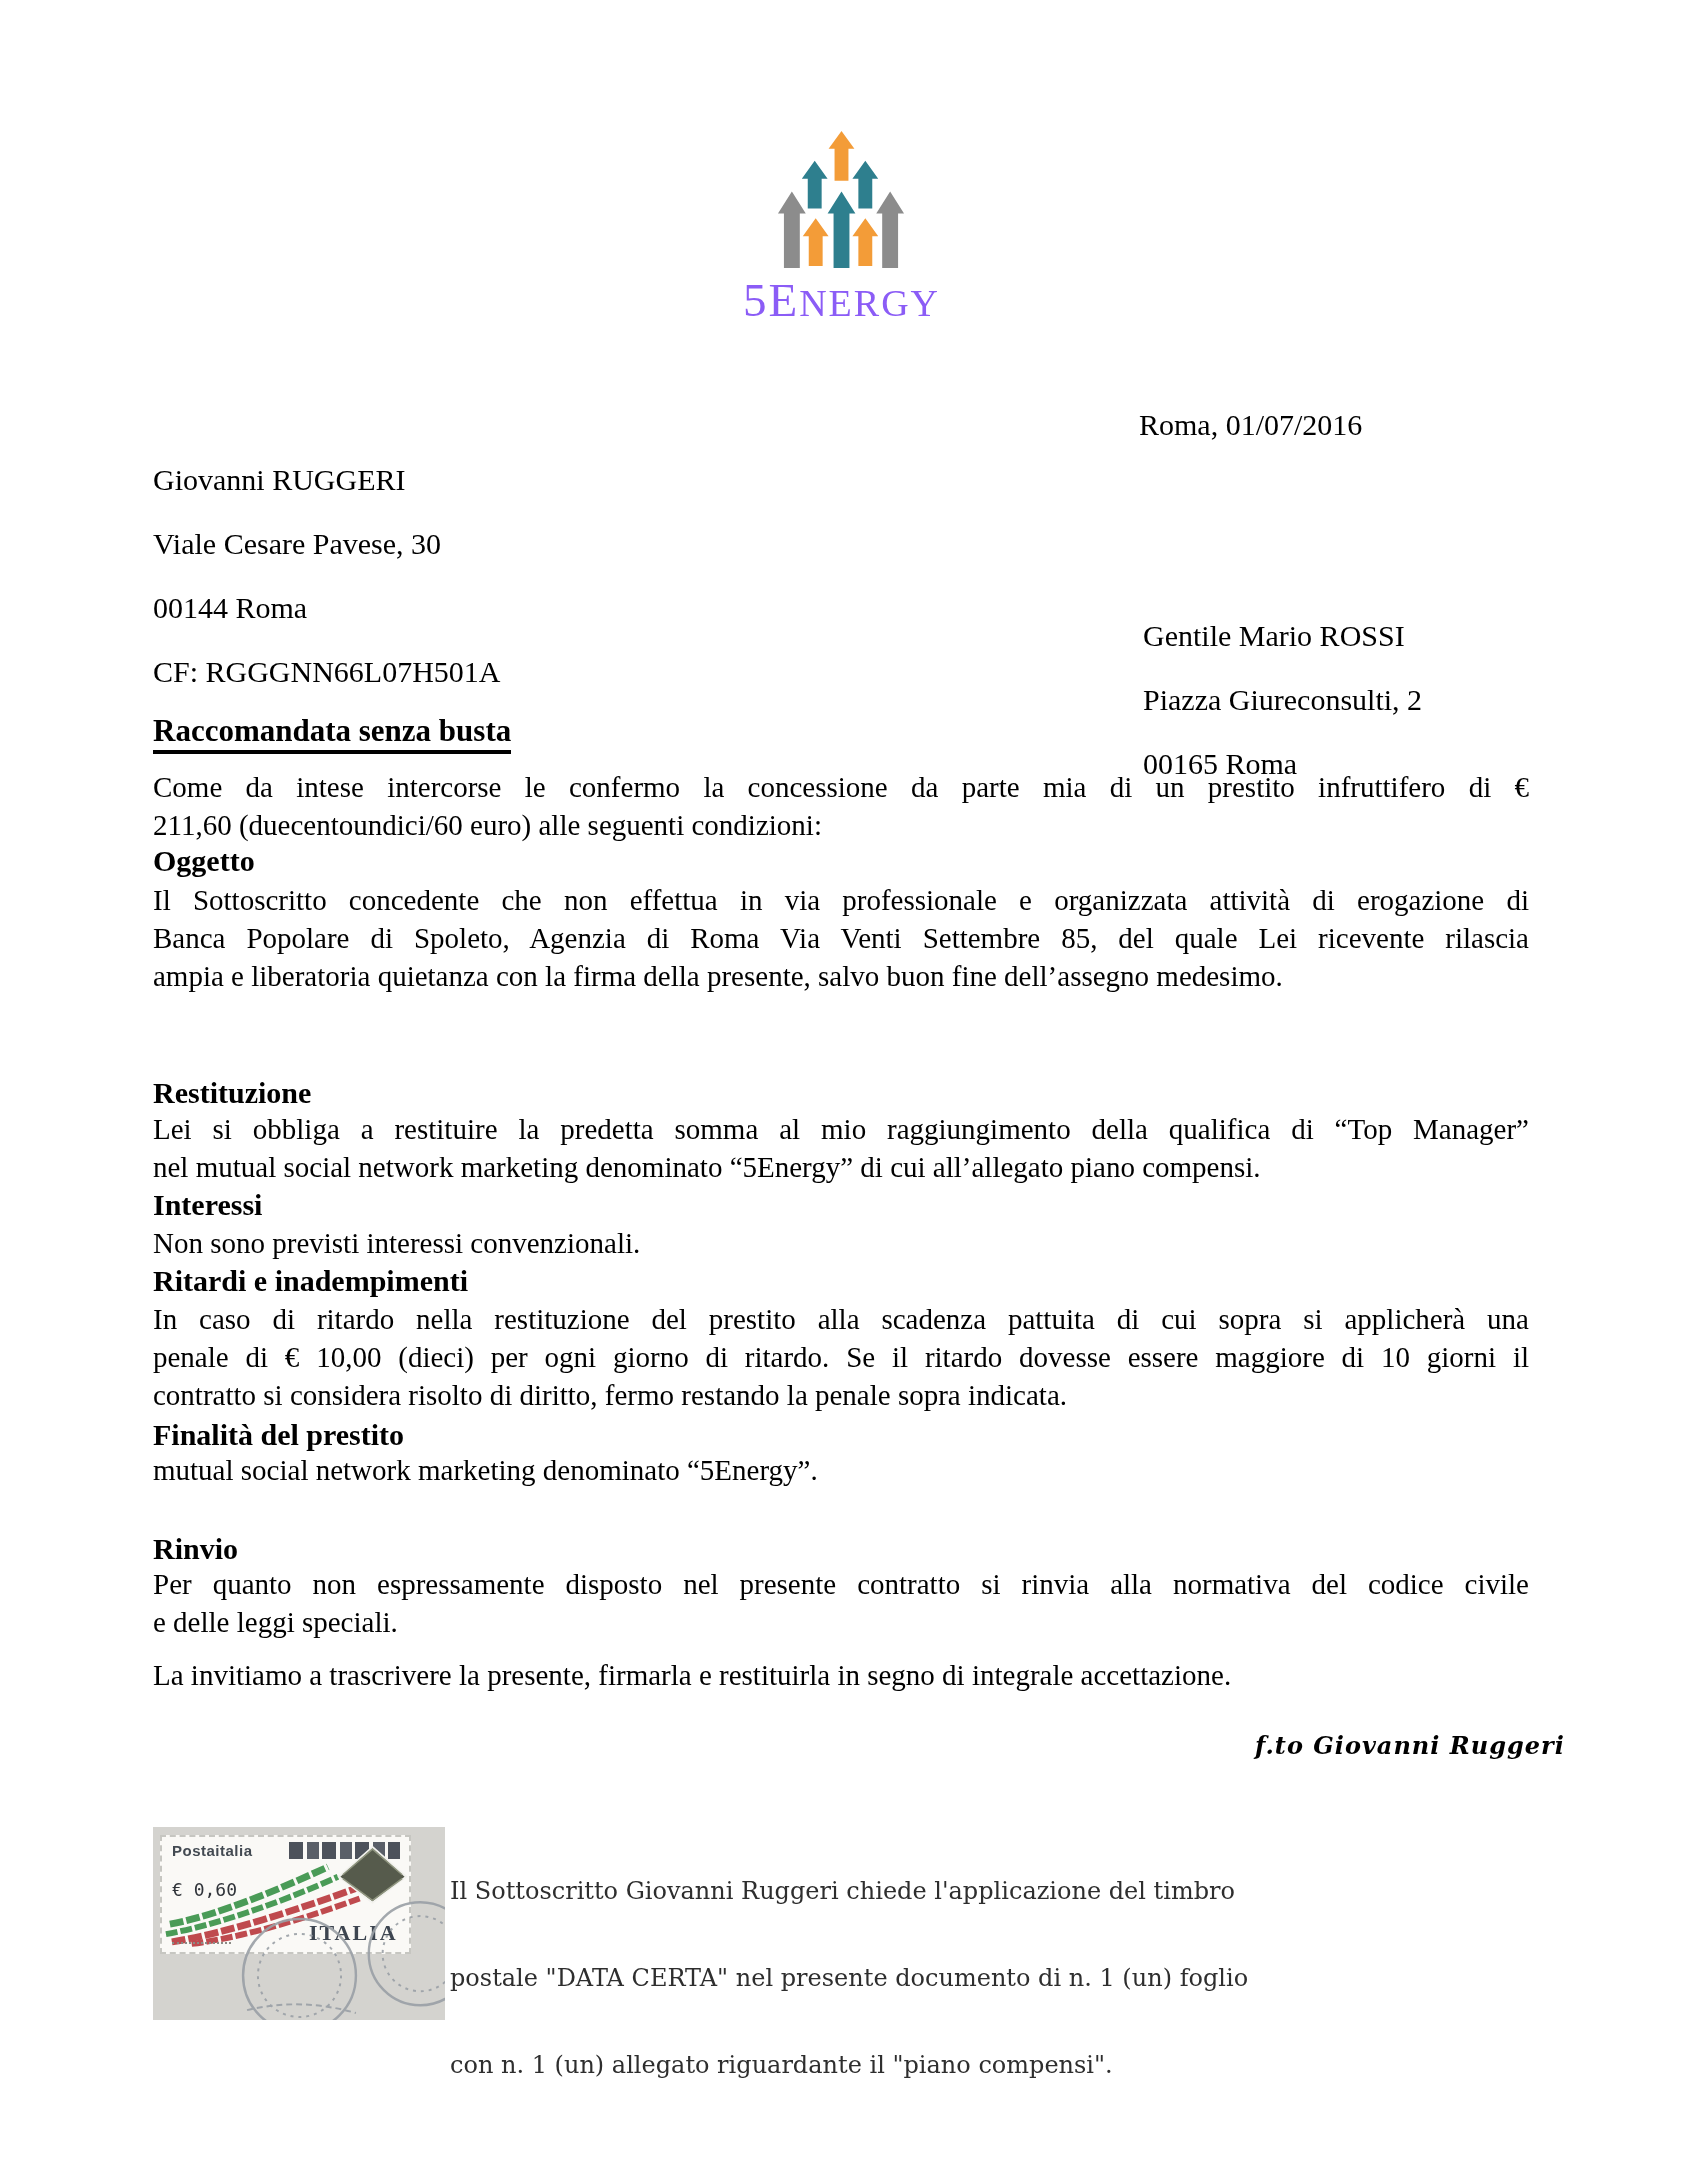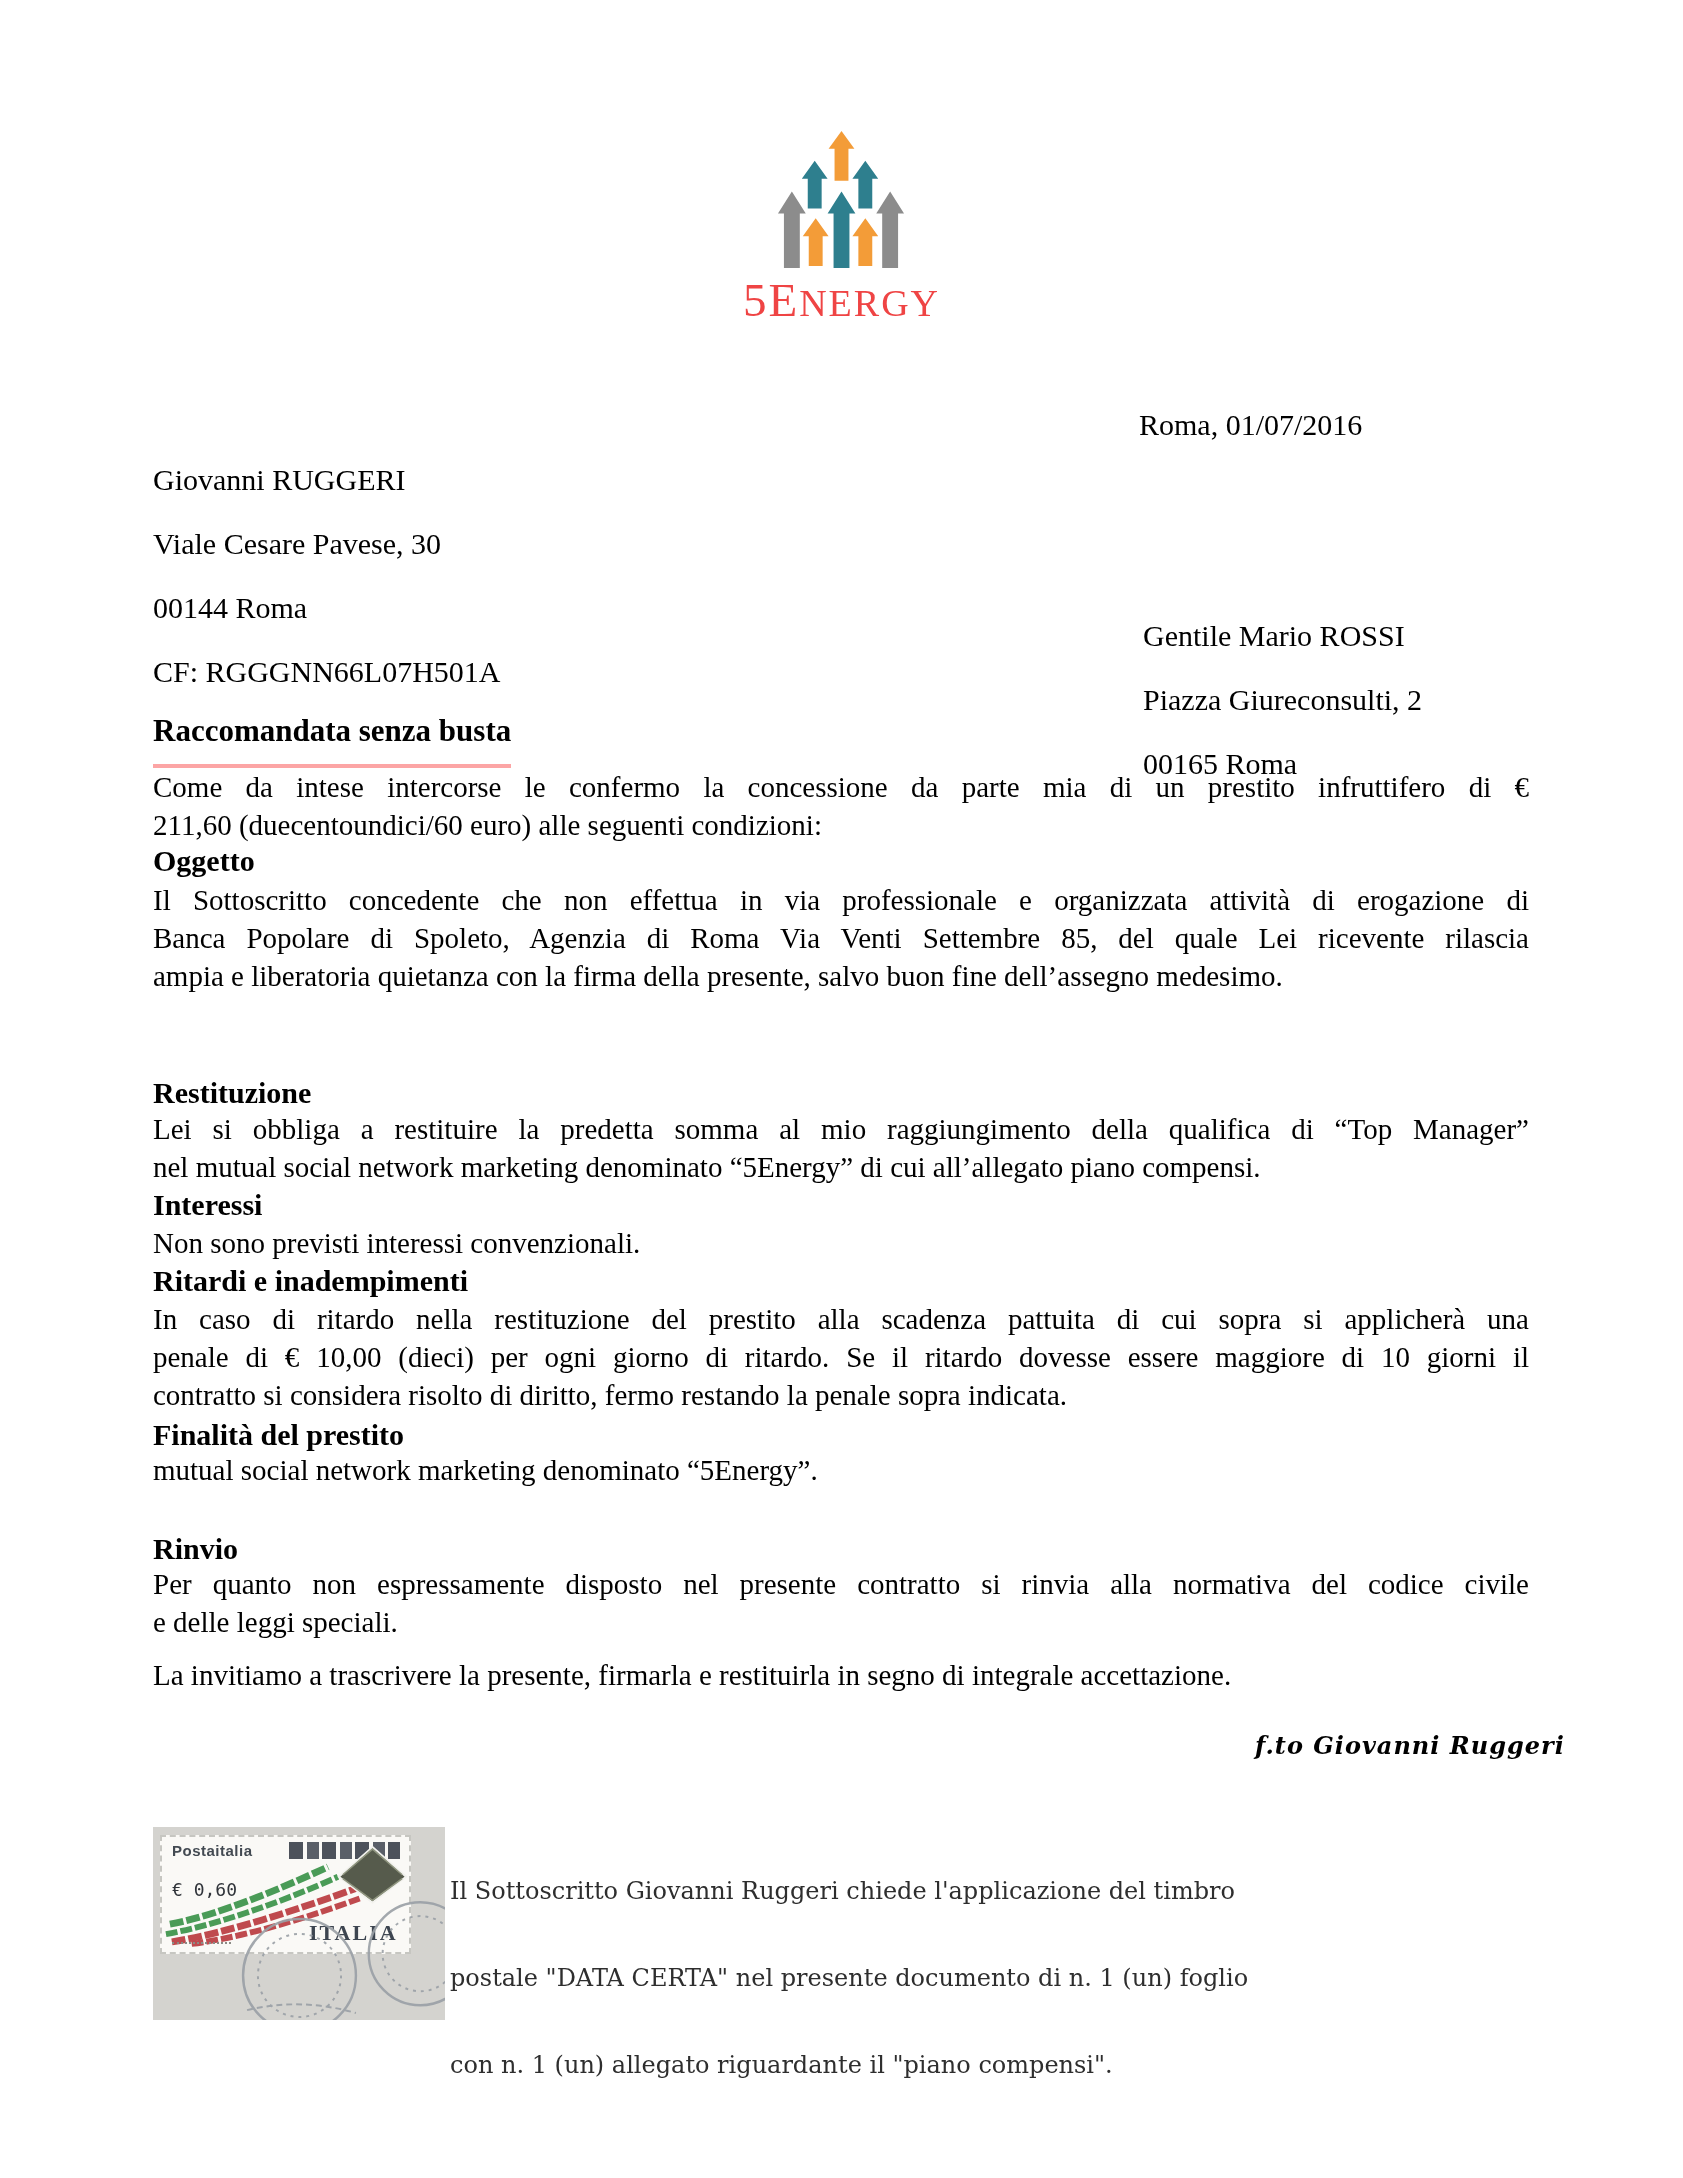--- a/index.html
+++ b/index.html
@@ -2,32 +2,32 @@
 <html><head>
 <meta charset="utf-8">
 <style>
   html,body{margin:0;padding:0;background:#ffffff;}
   .page{position:relative;width:1683px;height:2178px;margin:0 auto;background:#fff;
         font-family:"Liberation Serif",serif;color:#000;overflow:hidden;}
 
   
   .logo-arrows{position:absolute;left:775px;top:127px;width:133px;height:143px;}
   .wordmark{position:absolute;left:0;top:273px;width:100%;text-align:center;
-            color:#ef4444;letter-spacing:2px;font-family:"Liberation Serif",serif;}
+            color:#8b5cf6;letter-spacing:2px;font-family:"Liberation Serif",serif;}
   .wordmark .lead{font-size:47px;}
   .wordmark .tail{font-size:38px;}
 
   
   .dateline{position:absolute;left:1139px;top:408px;font-size:30px;}
   .addr{position:absolute;font-size:30px;}
   .addr .line{height:40px;margin-top:24px;}
   .sender{left:153px;top:439px;}
   .recipient{left:1143px;top:595px;}
   .subject{position:absolute;left:153px;top:713px;font-size:31px;font-weight:bold;}
-  .subject span{display:inline-block;border-bottom:4px solid #fca5a5;padding-bottom:15px;text-align:center;}
+  .subject span{display:inline-block;border-bottom:4px solid #000000;padding-bottom:1px;text-align:center;}
 
   .para{position:absolute;left:153px;width:1376px;font-size:29px;}
   .para .line{height:38px;overflow:hidden;}
   .justify .line{text-align:justify;text-align-last:justify;}
   .justify .line.last{text-align-last:left;}
   .heading{position:absolute;left:153px;font-size:30px;font-weight:bold;height:38px;}
 
   .p-intro{top:771px;}
   .h-0{top:844px;}  .p-0{top:884px;}
   .h-1{top:1076px;} .p-1{top:1113px;}

